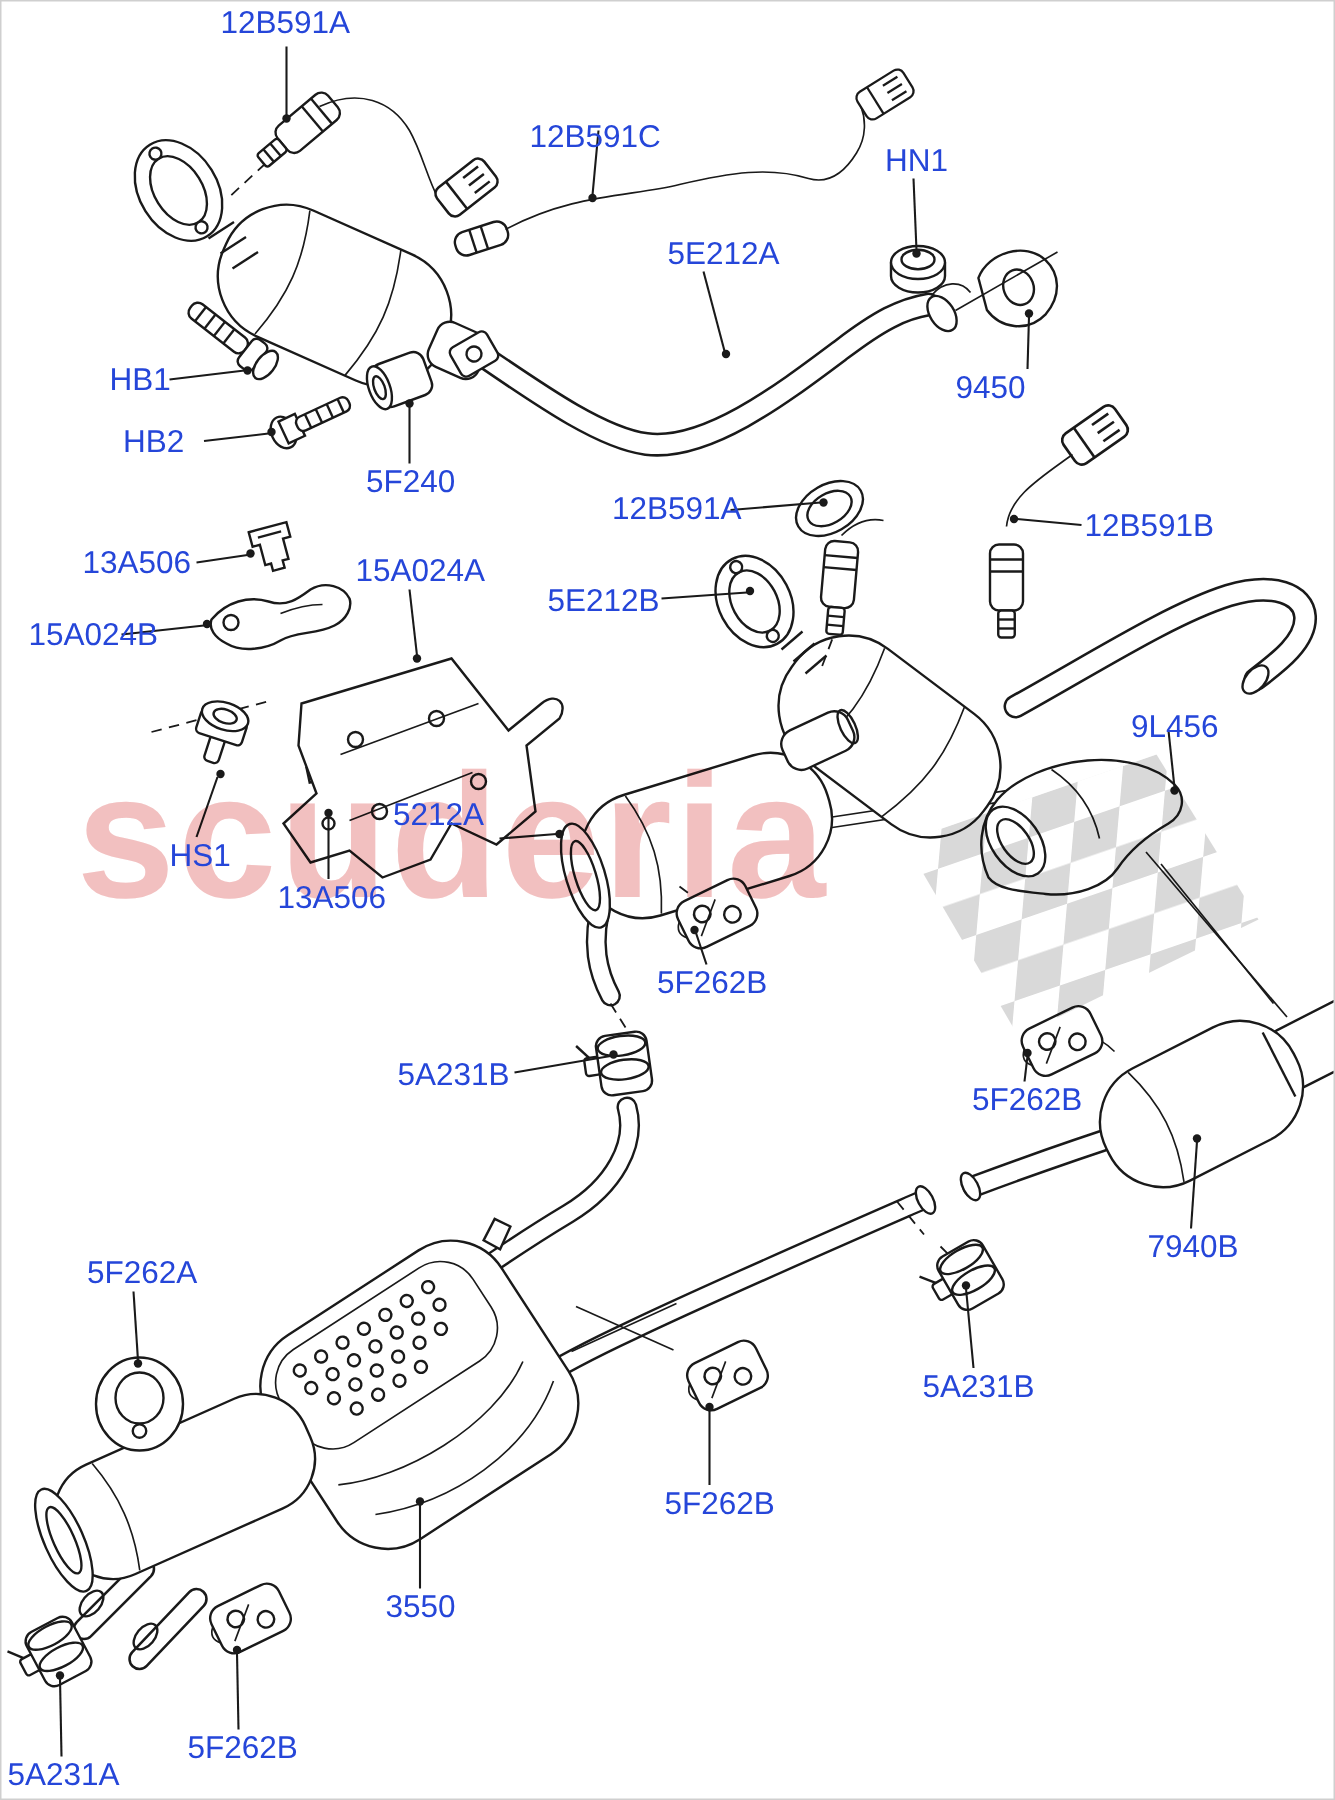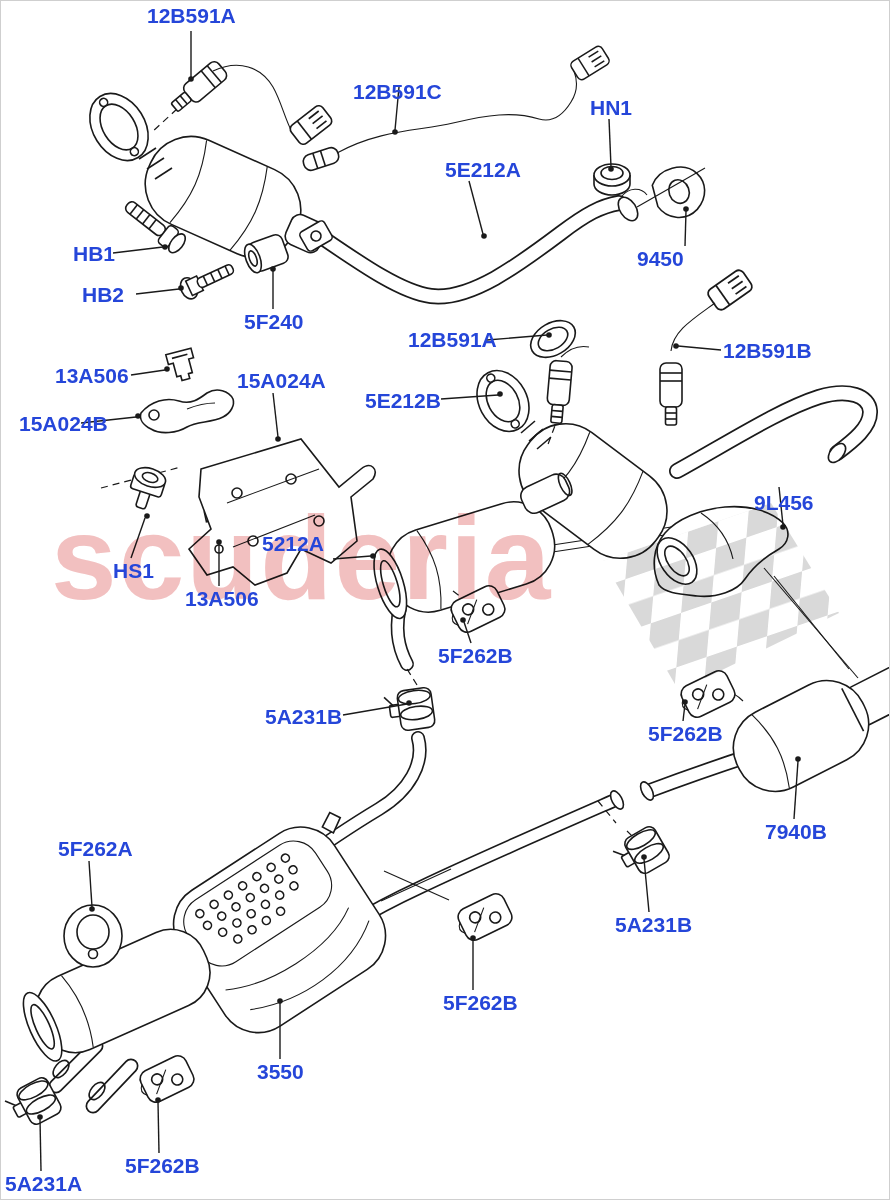--- a/index.html
+++ b/index.html
@@ -23,21 +23,21 @@
       mix-blend-mode:multiply;pointer-events:none;}
   #wm .wm1{
     position:absolute;left:50px;top:496px;font-size:118px;font-weight:bold;
     letter-spacing:2px;color:#f2c0c0;line-height:1.05;white-space:nowrap;
   }
   #wm .wm2{
     position:absolute;left:58px;top:612px;font-size:70px;font-weight:bold;
     letter-spacing:34px;word-spacing:26px;color:#ddd2d2;line-height:1.05;white-space:nowrap;
   }
   #wm svg{position:absolute;left:0;top:0;}
-  #labels{position:absolute;left:0;top:0;width:890px;height:1200px;z-index:3;font-weight:bold;}
+  #labels{position:absolute;left:0;top:0;width:890px;height:1200px;z-index:3;}
   .lbl{
     position:absolute;color:#2546d9;font-size:21px;line-height:22px;
     white-space:nowrap;cursor:pointer;
   }
 </style>
 </head>
 <body>
 
 <div id="canvas">
 
@@ -431,21 +431,21 @@
     <div class="lbl" style="left:72px;top:242px">HB1</div>
     <div class="lbl" style="left:636px;top:247px">9450</div>
     <div class="lbl" style="left:81px;top:283px">HB2</div>
     <div class="lbl" style="left:243px;top:310px">5F240</div>
     <div class="lbl" style="left:407px;top:328px">12B591A</div>
     <div class="lbl" style="left:722px;top:339px">12B591B</div>
     <div class="lbl" style="left:54px;top:364px">13A506</div>
     <div class="lbl" style="left:236px;top:369px">15A024A</div>
     <div class="lbl" style="left:364px;top:389px">5E212B</div>
     <div class="lbl" style="left:18px;top:412px">15A024B</div>
-    <div class="lbl" style="left:753px;top:491px">9L456</div>
+    <div class="lbl" style="left:753px;top:473px">9L456</div>
     <div class="lbl" style="left:261px;top:532px">5212A</div>
     <div class="lbl" style="left:112px;top:559px">HS1</div>
     <div class="lbl" style="left:184px;top:587px">13A506</div>
     <div class="lbl" style="left:437px;top:644px">5F262B</div>
     <div class="lbl" style="left:264px;top:705px">5A231B</div>
     <div class="lbl" style="left:647px;top:722px">5F262B</div>
     <div class="lbl" style="left:764px;top:820px">7940B</div>
     <div class="lbl" style="left:57px;top:837px">5F262A</div>
     <div class="lbl" style="left:614px;top:913px">5A231B</div>
     <div class="lbl" style="left:442px;top:991px">5F262B</div>

